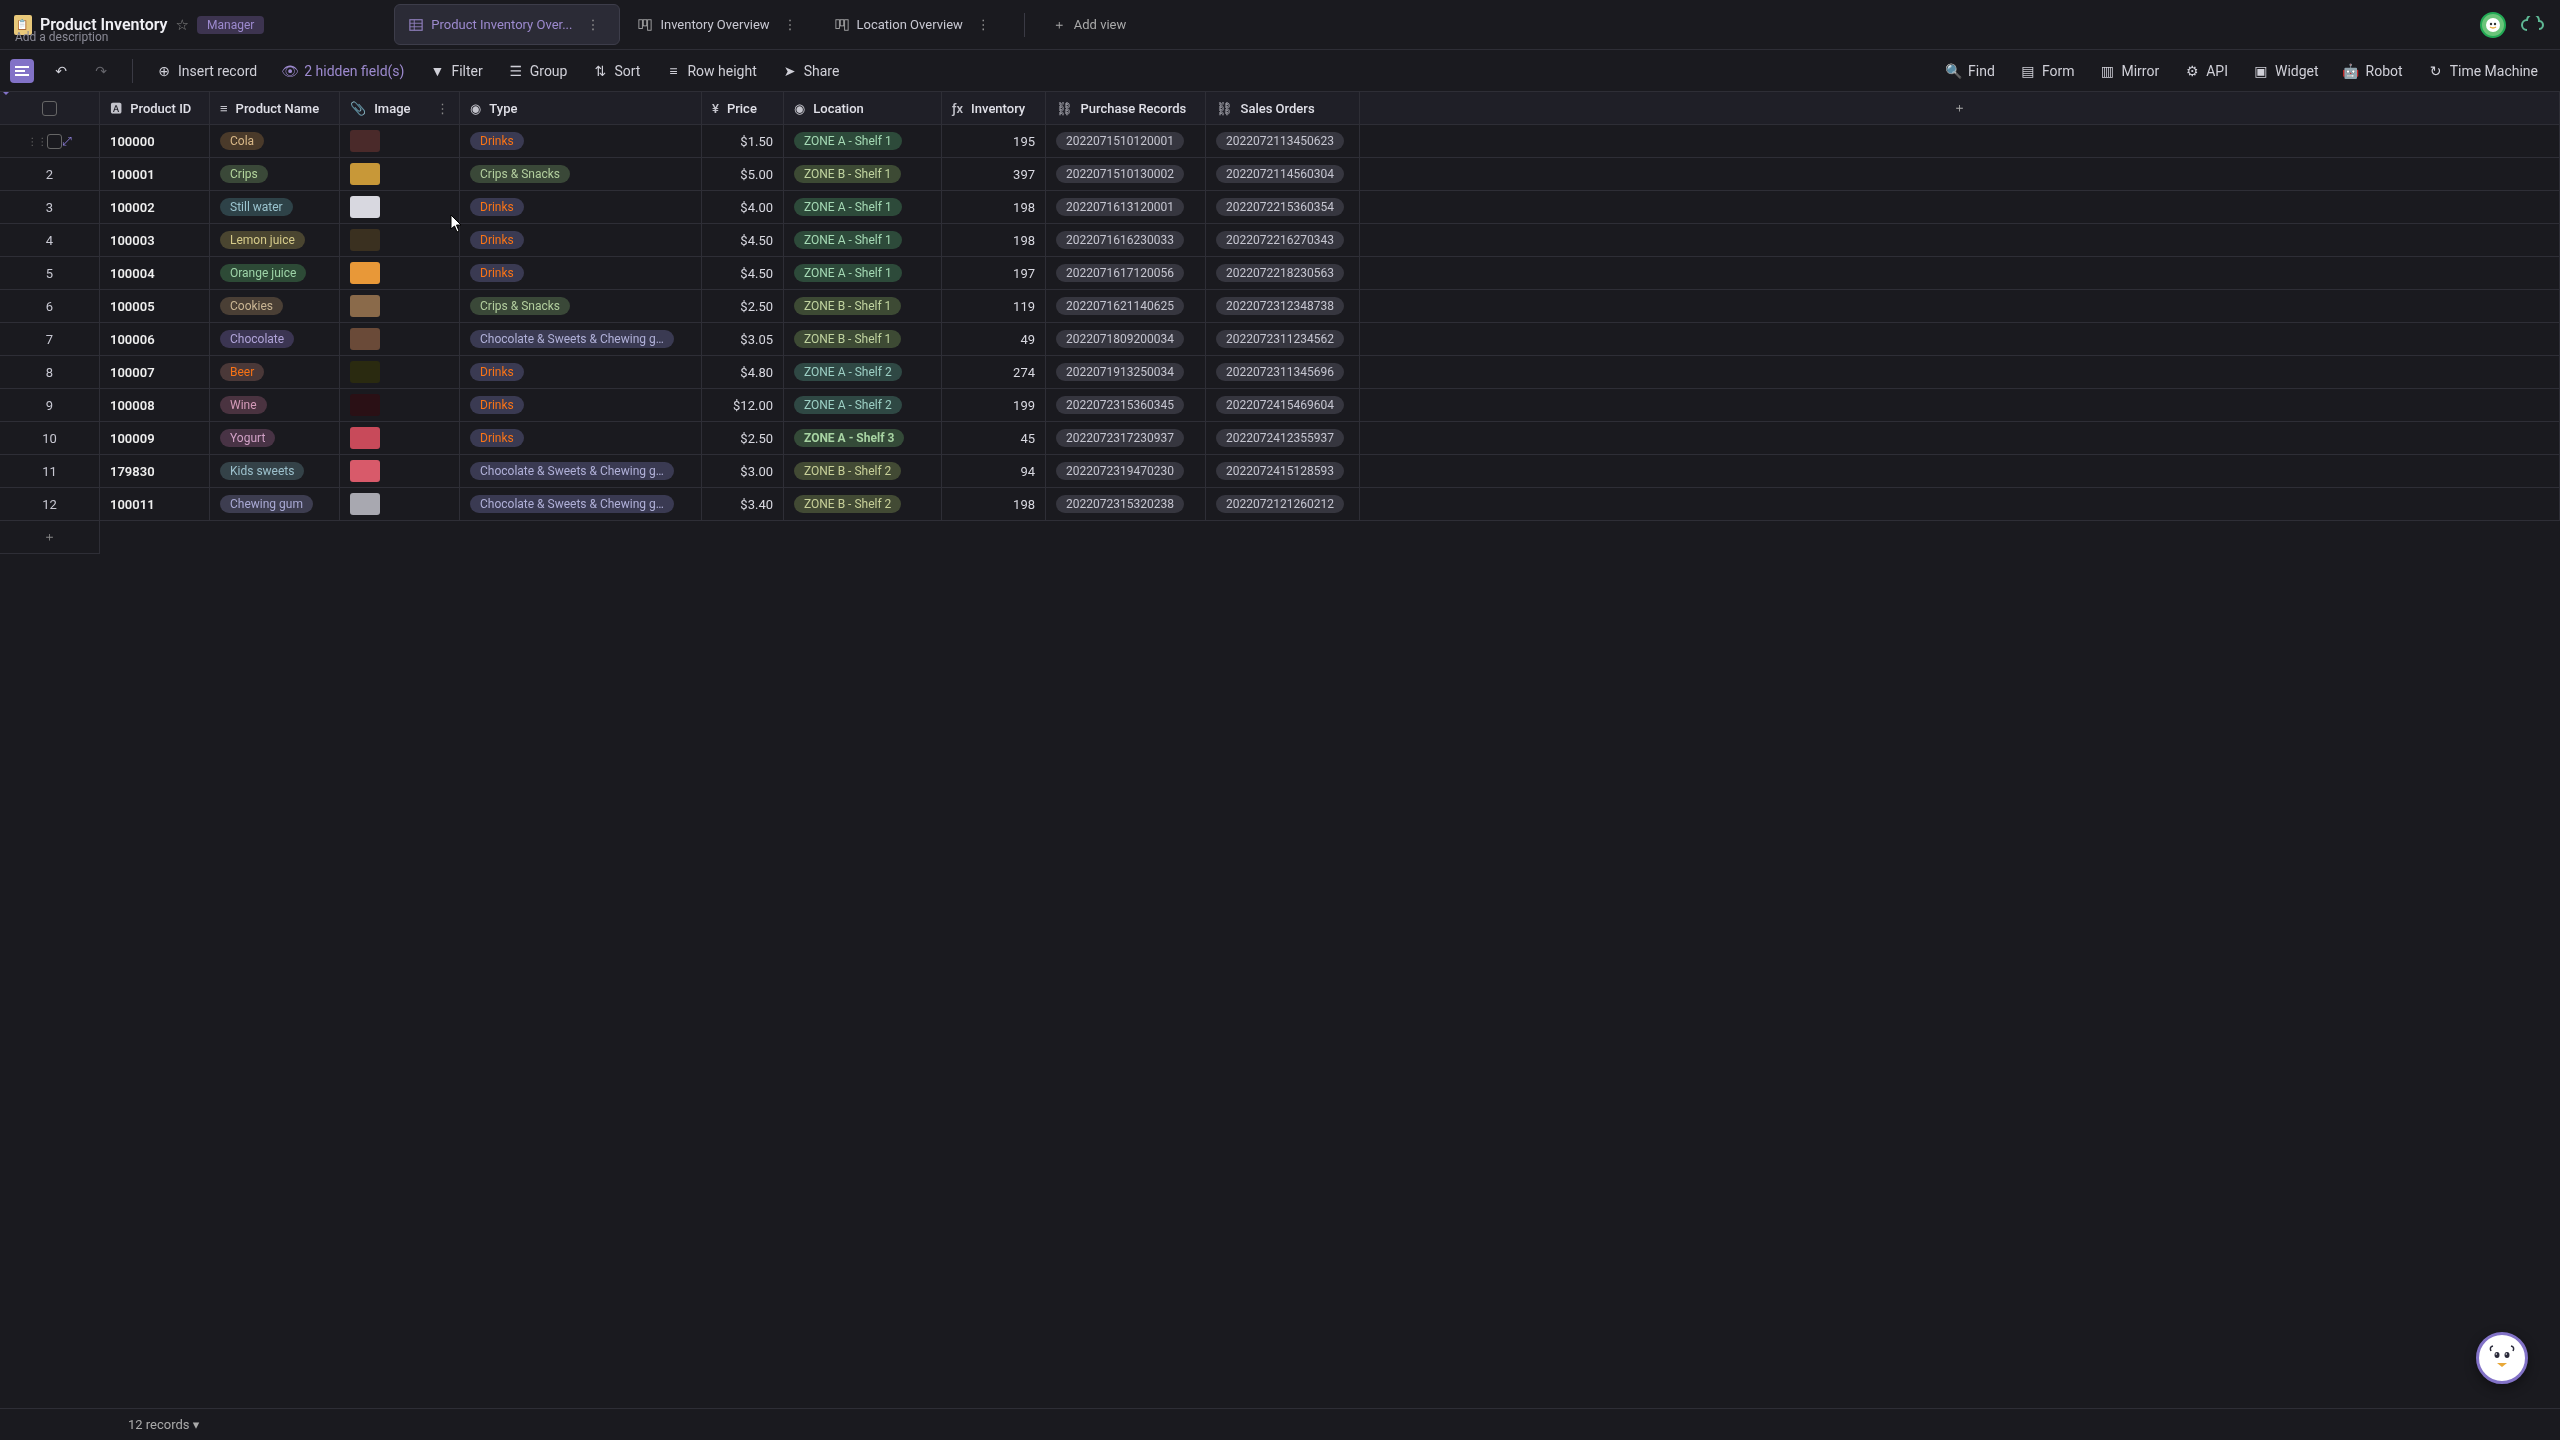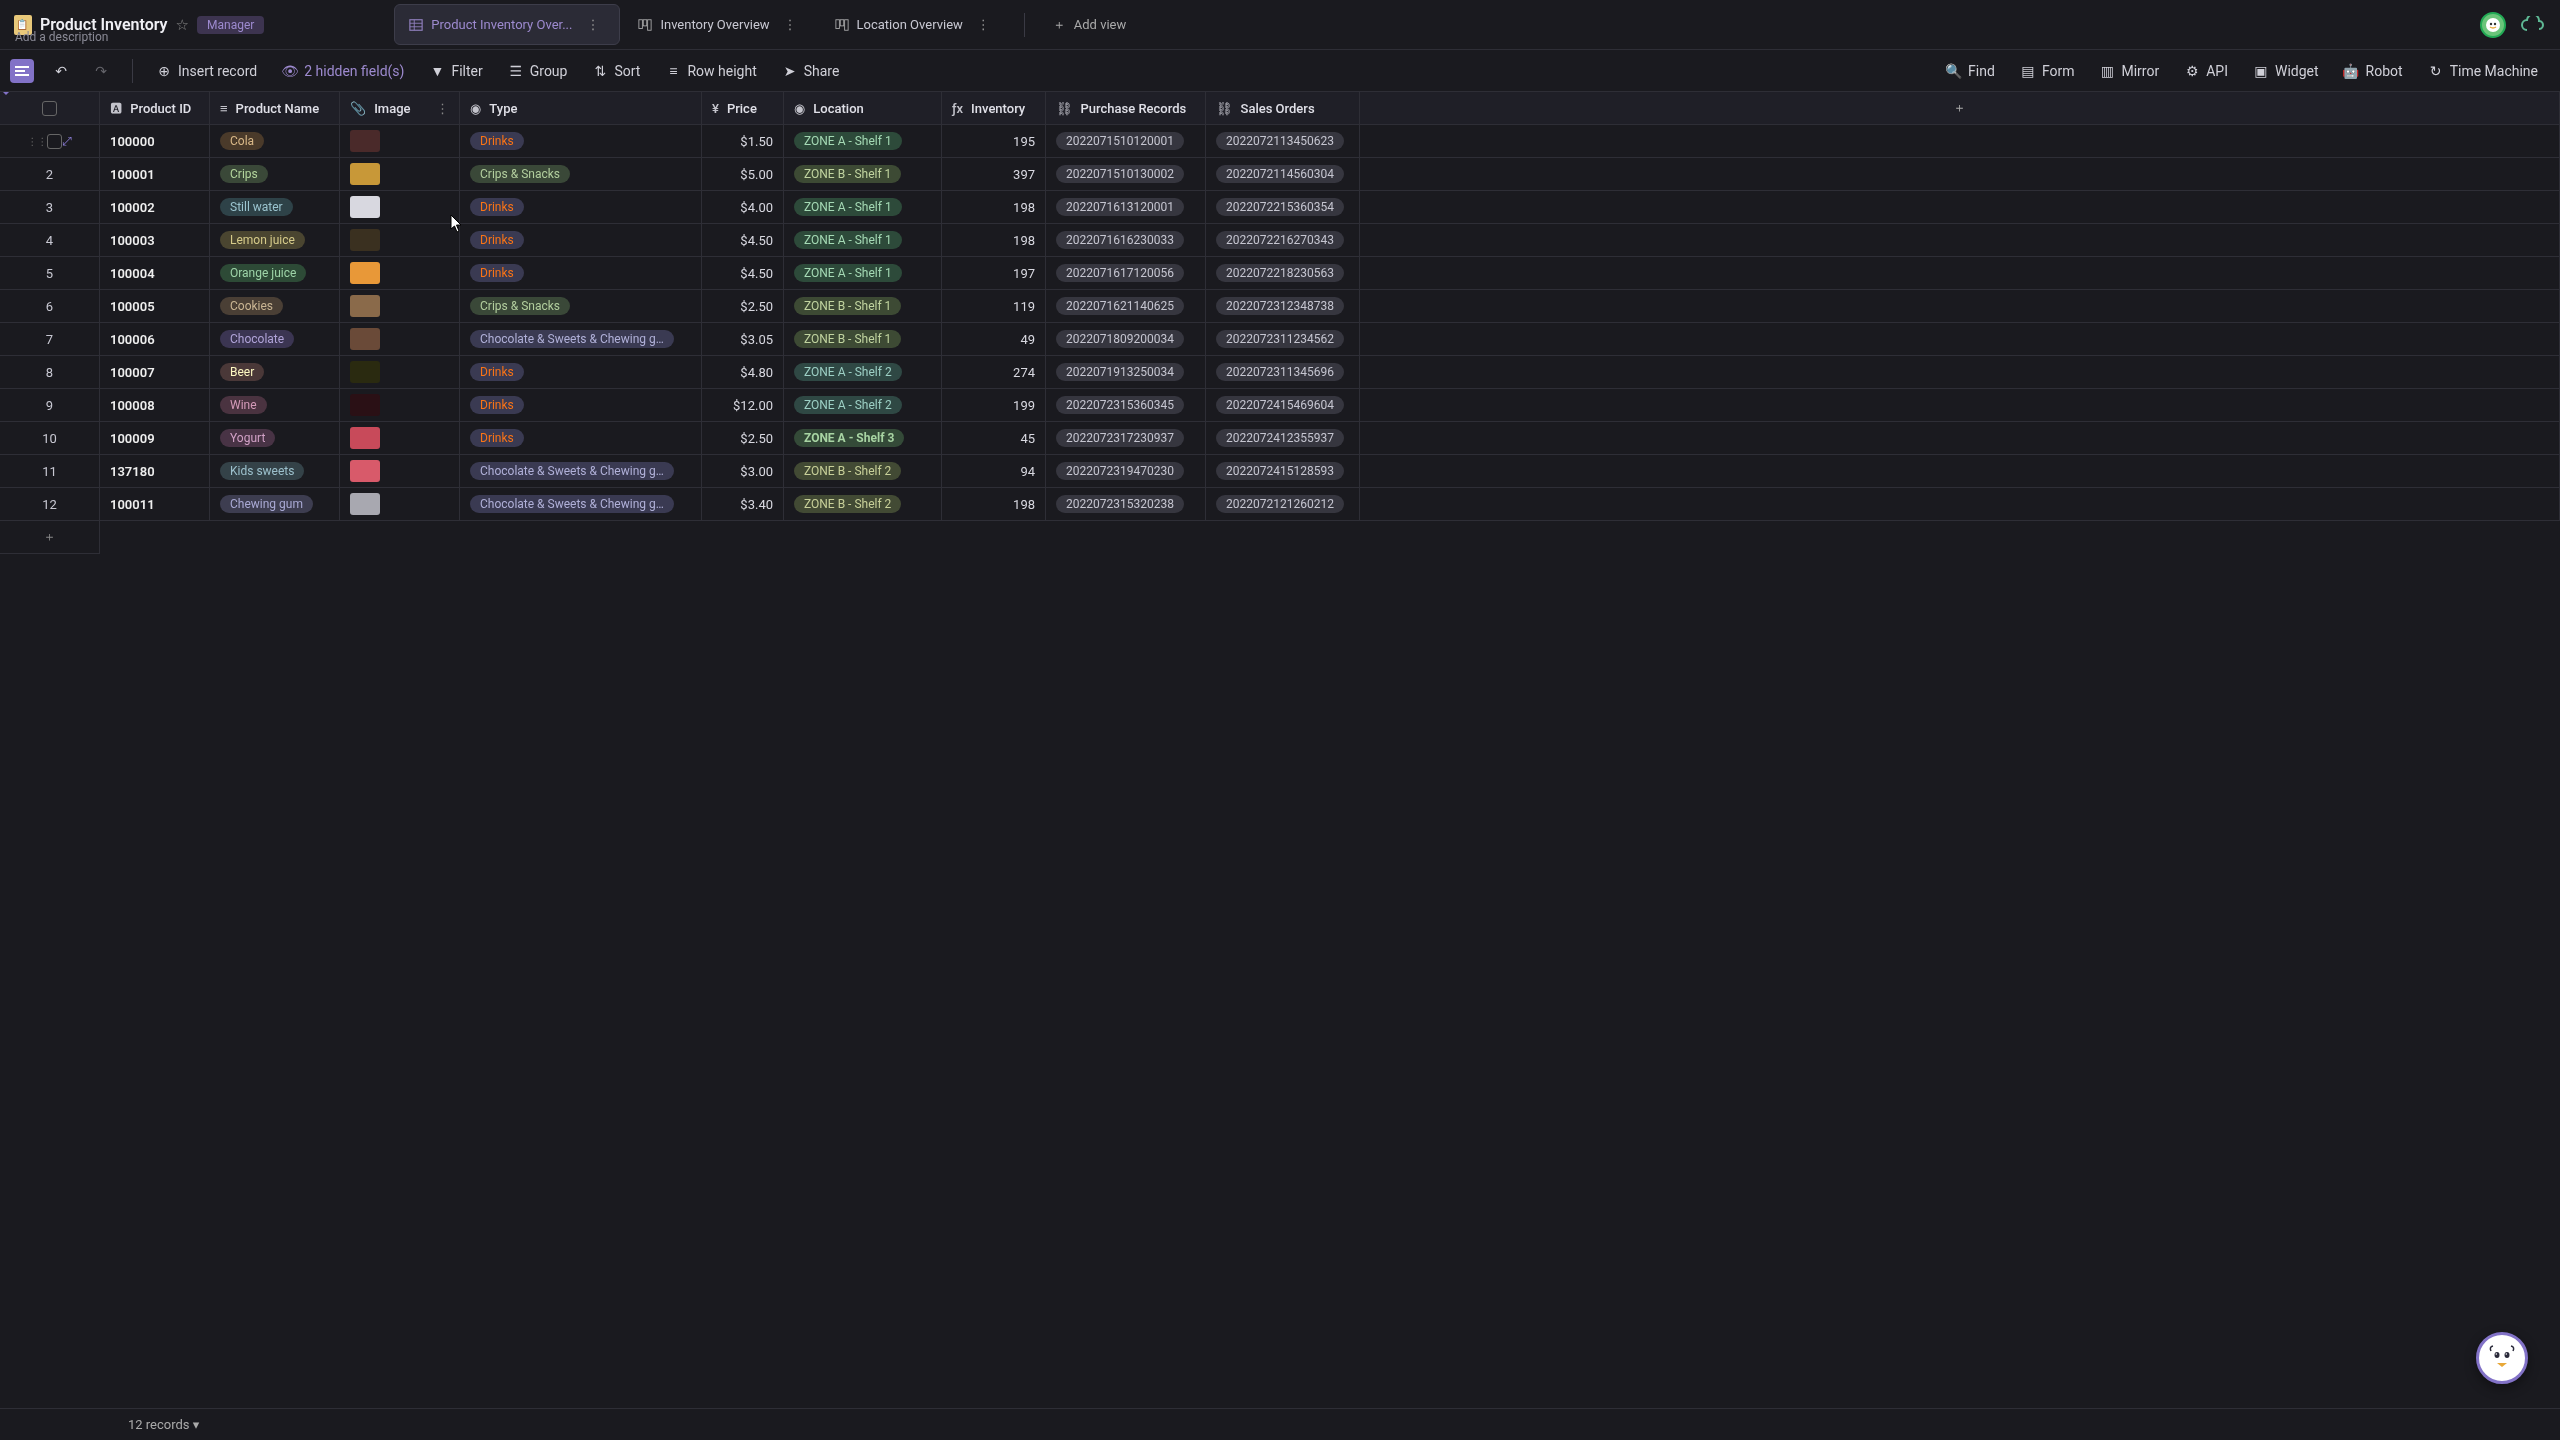--- a/index.html
+++ b/index.html
@@ -92,21 +92,21 @@
   padding:2px 10px; border-radius:10px; font-size:12px; display:inline-block; white-space:nowrap;
   overflow:hidden; text-overflow:ellipsis; max-width:100%;
 }
 .pill.cola { background:#4a3a2a; color:#d9b888;}
 .pill.crips { background:#3a4838; color:#b2d49c;}
 .pill.still { background:#2e4248; color:#9bc4cf;}
 .pill.lemon { background:#4a4530; color:#d6cb8a;}
 .pill.orange { background:#2d4a36; color:#9ed4a8;}
 .pill.cookies { background:#4a3f35; color:#c9b593;}
 .pill.choco { background:#3b3552; color:#b0a3d8;}
-.pill.beer { background:#4a3838; color:#fef9c3;}
+.pill.beer { background:#4a3838; color:#f97316;}
 .pill.wine { background:#4a3340; color:#d49ab8;}
 .pill.yogurt { background:#483345; color:#d0a0c5;text-align:center;}
 .pill.kids { background:#344248; color:#9cc0cc;}
 .pill.gum { background:#3d3d50; color:#a9a9d4;}
 
 .pill.drinks { background:#3a3a52; color:#f97316;}
 .pill.snacks { background:#3a4838; color:#b2ce9e;}
 .pill.chocolate { background:#3a3a52; color:#b0b0d8;}
 
 .pill.zoneA1 { background:#2d4a3a; color:#a5dab5;}
@@ -551,21 +551,21 @@
       </div>
       <div class="td inv">45</div>
       <div class="td">
         <span class="pill grey">2022072317230937</span>
       </div>
       <div class="td">
         <span class="pill grey">2022072412355937</span>
       </div>
       <div class="td"></div>
       <div class="td rownum">11</div>
-      <div class="td pid">137180</div>
+      <div class="td pid">179830</div>
       <div class="td">
         <span class="pill kids">Kids sweets</span>
       </div>
       <div class="td">
         <span class="img-thumb" style="background:#d85a6a;"></span>
       </div>
       <div class="td">
         <span class="pill chocolate">Chocolate &amp; Sweets &amp; Chewing g…</span>
       </div>
       <div class="td price">$3.00</div>

